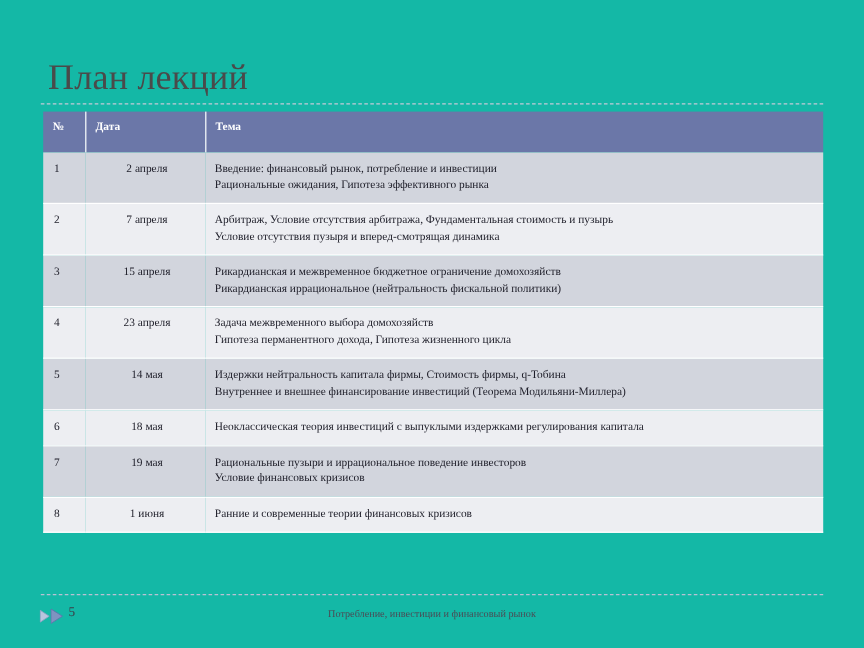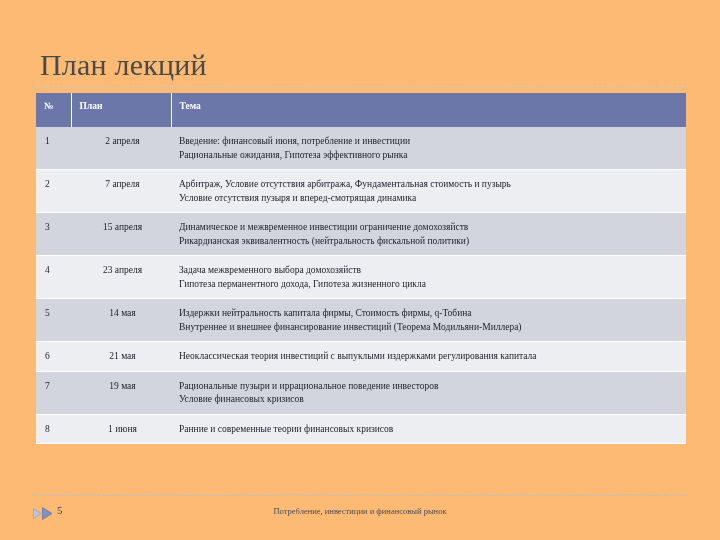--- a/index.html
+++ b/index.html
@@ -11,21 +11,21 @@
     width: 720px;
     height: 540px;
     overflow: hidden;
     font-family: "Liberation Serif", "DejaVu Serif", serif;
     position: relative;
   }
 
   .slide {
     position: absolute;
     inset: 0;
-    background: #fdba74;
+    background: #14b8a6;
   }
 
   
   .title {
     position: absolute;
     left: 40px;
     top: 48px;
     font-size: 30px;
     line-height: 34px;
     color: #4a4a4a;
@@ -153,50 +153,50 @@
   <div class="table-wrap">
     <table class="plan">
       <colgroup>
         <col class="c-num">
         <col class="c-date">
         <col class="c-topic">
       </colgroup>
       <thead>
         <tr>
           <th>№</th>
-          <th>План</th>
+          <th>Дата</th>
           <th>Тема</th>
         </tr>
       </thead>
       <tbody>
 
         <tr class="odd">
           <td class="num">1</td>
           <td class="date">2 апреля</td>
           <td class="topic">
-            <span class="topic-line">Введение: финансовый июня, потребление и инвестиции</span>
+            <span class="topic-line">Введение: финансовый рынок, потребление и инвестиции</span>
             <span class="topic-line">Рациональные ожидания, Гипотеза эффективного рынка</span>
           </td>
         </tr>
 
         <tr class="even">
           <td class="num">2</td>
           <td class="date">7 апреля</td>
           <td class="topic">
             <span class="topic-line">Арбитраж, Условие отсутствия арбитража, Фундаментальная стоимость и пузырь</span>
             <span class="topic-line">Условие отсутствия пузыря и вперед-смотрящая динамика</span>
           </td>
         </tr>
 
         <tr class="odd">
           <td class="num">3</td>
           <td class="date">15 апреля</td>
           <td class="topic">
-            <span class="topic-line">Динамическое и межвременное инвестиции ограничение домохозяйств</span>
-            <span class="topic-line">Рикардианская эквивалентность (нейтральность фискальной политики)</span>
+            <span class="topic-line">Рикардианская и межвременное бюджетное ограничение домохозяйств</span>
+            <span class="topic-line">Рикардианская иррациональное (нейтральность фискальной политики)</span>
           </td>
         </tr>
 
         <tr class="even">
           <td class="num">4</td>
           <td class="date">23 апреля</td>
           <td class="topic">
             <span class="topic-line">Задача межвременного выбора домохозяйств</span>
             <span class="topic-line">Гипотеза перманентного дохода, Гипотеза жизненного цикла</span>
           </td>
@@ -206,21 +206,21 @@
           <td class="num">5</td>
           <td class="date">14 мая</td>
           <td class="topic">
             <span class="topic-line">Издержки нейтральность капитала фирмы, Стоимость фирмы, q-Тобина</span>
             <span class="topic-line">Внутреннее и внешнее финансирование инвестиций (Теорема Модильяни-Миллера)</span>
           </td>
         </tr>
 
         <tr class="even">
           <td class="num">6</td>
-          <td class="date">21 мая</td>
+          <td class="date">18 мая</td>
           <td class="topic">
             <span class="topic-line">Неоклассическая теория инвестиций с выпуклыми издержками регулирования капитала</span>
 
           </td>
         </tr>
 
         <tr class="odd">
           <td class="num">7</td>
           <td class="date">19 мая</td>
           <td class="topic">

